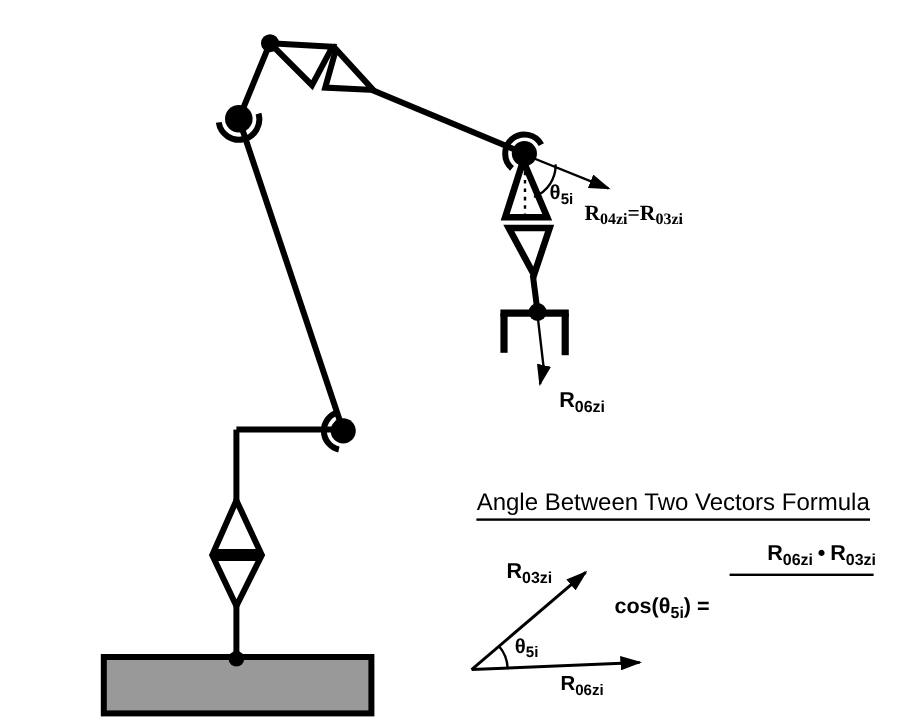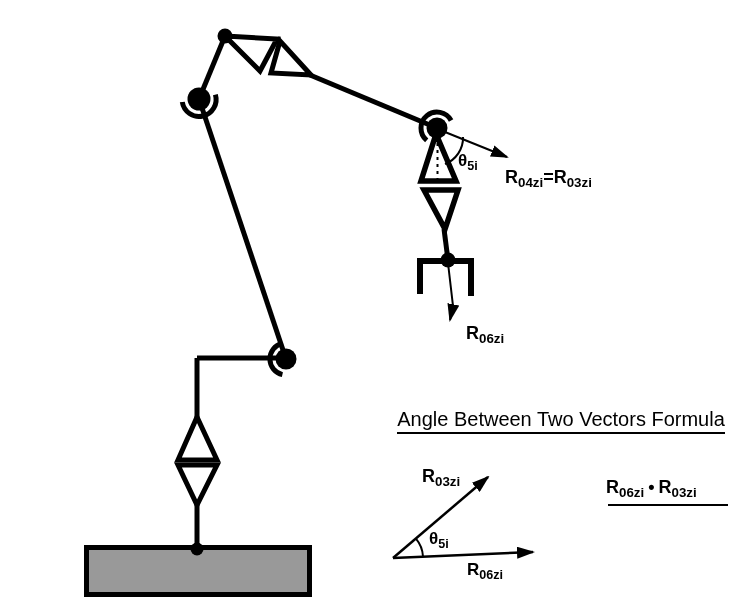--- a/index.html
+++ b/index.html
@@ -22,21 +22,21 @@
   .sb  { font-size:0.74em; vertical-align:-0.3em; }
   .vb  { font-size:1.1em; }
   .dot { margin:0 4px; }
   .gap { display:inline-block; width:11px; }
 
   .title-wrap { position:absolute; left:370px; top:408px; width:382px; text-align:center; }
   .title-wrap span {
     display:inline-block; font-weight:normal; font-size:20px;
     border-bottom:2.5px solid var(--ink,#000); padding-bottom:1px;
   }
-  .frac { position:absolute; left:606px; top:477px; width:124px; text-align:left; font-weight:bold; font-size:18px; line-height:1.18; }
+  .frac { position:absolute; left:606px; top:451px; width:124px; text-align:right; font-weight:bold; font-size:18px; line-height:1.18; }
   .frac .bar { height:2.5px; background:var(--ink,#000); margin:3px 2px 2px 2px; }
 </style>
 </head>
 <body>
 
 <div class="stage">
 
   <svg class="draw" width="754" height="606" viewBox="0 0 754 606">
     <defs>
       <marker id="ah" viewBox="0 0 18 12" refX="16" refY="6" markerWidth="18" markerHeight="12" orient="auto" markerUnits="userSpaceOnUse">
@@ -83,31 +83,32 @@
     <circle class="f" cx="448" cy="260" r="7.5"></circle>
     <path class="s" stroke-width="2" d="M 448 263 L 453 306 L 450 320" marker-end="url(#ah)"></path>
 
     <line class="s" stroke-width="2.5" x1="393" y1="558" x2="488" y2="477" marker-end="url(#ah)"></line>
     <line class="s" stroke-width="2.5" x1="393" y1="558" x2="533" y2="552" marker-end="url(#ah)"></line>
     <path class="s" stroke-width="2" d="M 423 556.5 A 30 30 0 0 0 415.9 538.6"></path>
   </svg>
 
   <div class="lbl" style="left:458px; top:151px; font-size:17px;"><span>θ</span><span class="sb">5i</span></div>
 
-  <div class="lbl" style="left:505px; top:167px; font-size:18px;"><span>R</span><span class="sb">04zi</span><span>=</span><span>R</span><span class="sb">03zi</span></div>
+  <div class="lbl" style="left:487px; top:167px; font-size:18px;font-family:Liberation Serif, serif;"><span>R</span><span class="sb">04zi</span><span>=</span><span>R</span><span class="sb">03zi</span></div>
 
   <div class="lbl" style="left:466px; top:323px; font-size:18px;"><span>R</span><span class="sb">06zi</span></div>
 
   <div class="title-wrap"><span>Angle Between Two Vectors Formula</span></div>
 
   <div class="lbl" style="left:422px; top:466px; font-size:18px;"><span>R</span><span class="sb">03zi</span></div>
 
   <div class="lbl" style="left:429px; top:529px; font-size:17px;"><span>θ</span><span class="sb">5i</span></div>
 
   <div class="lbl" style="left:467px; top:560px; font-size:17px;"><span>R</span><span class="sb">06zi</span></div>
 
+  <div class="lbl" style="left:512px; top:495px; font-size:18px;"><span>cos(</span><span>θ</span><span class="sb">5i</span><span>) =</span></div>
 
   <div class="frac">
     <div><span>R</span><span class="sb">06zi</span><span class="dot">•</span><span>R</span><span class="sb">03zi</span></div>
     <div class="bar"></div>
   </div>
 
 </div>
 
 </body></html>

